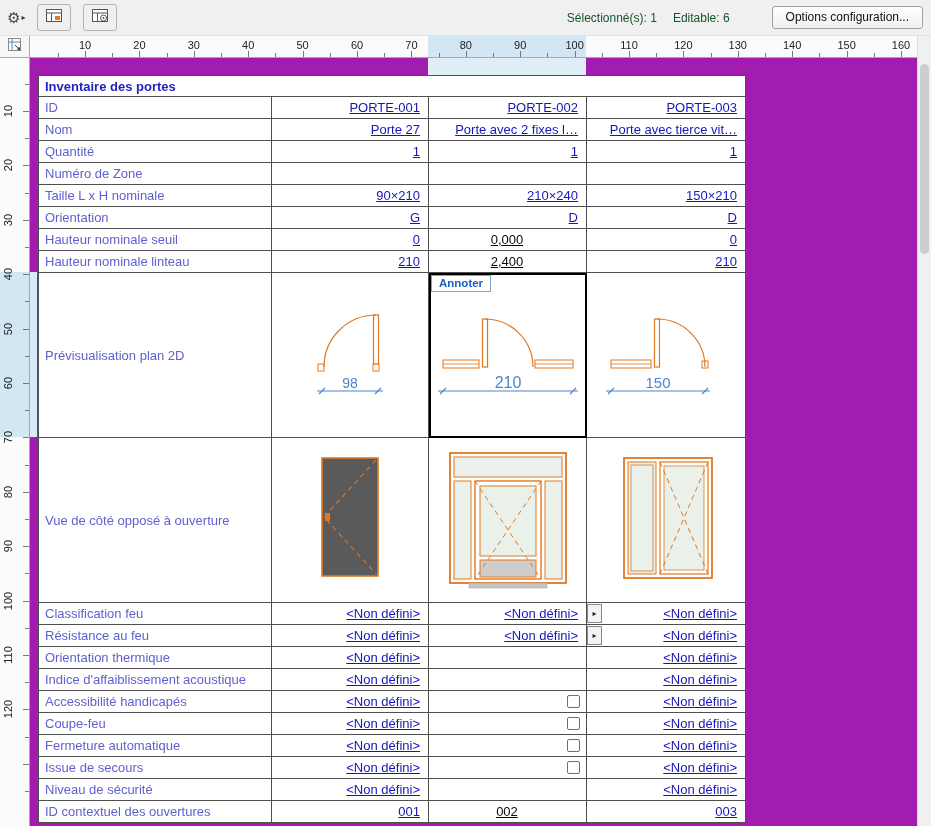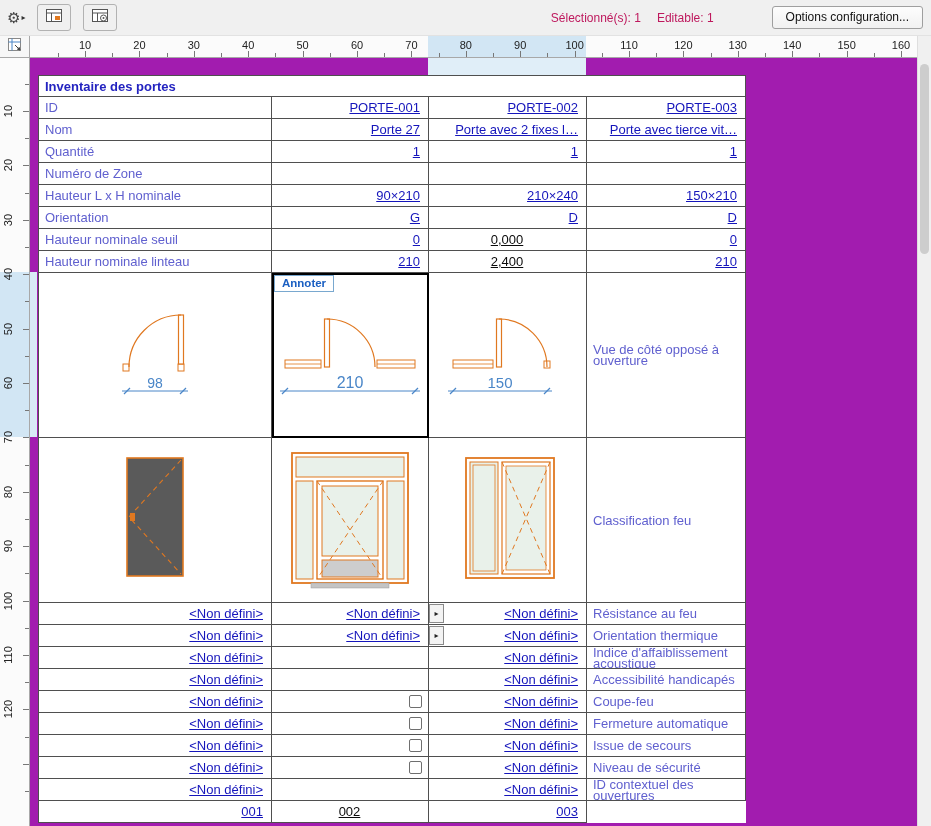--- a/index.html
+++ b/index.html
@@ -8,21 +8,21 @@
   .screen { position:relative; width:931px; height:826px; background:#f0f0f0; overflow:hidden; }
 
   
   .toolbar { position:absolute; left:0; top:0; width:931px; height:36px; background:#f0f0f0;
              display:flex; align-items:center; border-bottom:1px solid #e2e2e2; }
   .tool-gear { margin-left:7px; font-size:15px; color:#454545; display:flex; align-items:center; cursor:default; }
   .tool-gear .fly { font-size:8px; margin-left:1px; color:#333; }
   .icon-btn { width:34px; height:27px; margin-left:12px; background:#f0f0f0; border:1px solid #b2b2b2;
               border-radius:3px; display:flex; align-items:center; justify-content:center; }
   .tb-spacer { flex:1; }
-  .tb-status { font-size:12px; color:#be185d; display:flex; gap:16px; margin-right:58px; }
+  .tb-status { font-size:12px; color:#14532d; display:flex; gap:16px; margin-right:42px; }
   .options-btn { margin-right:8px; font-size:12px; color:#111; padding:3px 13px 4px;
                  background:linear-gradient(#fdfdfd,#f1f1f1); border:1px solid #9f9f9f; border-radius:3px;
                  font-family:inherit; }
 
   
   .corner { position:absolute; left:0; top:36px; width:30px; height:22px; background:#f7f7f7;
             border-right:1px solid #a8a8a8; border-bottom:1px solid #a8a8a8;
             display:flex; align-items:center; justify-content:center; }
   .hruler { position:absolute; left:30px; top:36px; width:887px; height:22px; background:#fbfbfb;
             border-bottom:1px solid #a8a8a8; overflow:hidden; }
@@ -91,21 +91,21 @@
             <line x1="1.5" y1="6" x2="16.5" y2="6" stroke="#555"></line>
             <line x1="6.5" y1="6" x2="6.5" y2="14.5" stroke="#555"></line>
             <circle cx="12.5" cy="11" r="3" fill="none" stroke="#555"></circle>
             <circle cx="12.5" cy="11" r="1" fill="#555"></circle>
           </svg>
       </span>
     </button>
     <div class="tb-spacer"></div>
     <div class="tb-status">
       <span>Sélectionné(s): 1</span>
-      <span>Editable: 1</span>
+      <span>Editable: 6</span>
     </div>
     <button class="options-btn">Options configuration...</button>
   </div>
 
   <div class="corner">
     <span>
       <svg width="18" height="18" viewBox="0 0 18 18">
           <rect x="2.5" y="2.5" width="12" height="12" fill="#fff" stroke="#888"></rect>
           <path d="M 6 2.5 V 14.5 M 2.5 6 H 14.5" stroke="#4a86c8" fill="none"></path>
           <path d="M 9 9 L 14 14 M 14 14 l -3 -1 M 14 14 l -1 -3" stroke="#444" fill="none"></path>
@@ -245,21 +245,21 @@
         <div class="cell rlabel">Numéro de Zone</div>
         <div class="cell value">
           <span></span>
         </div>
         <div class="cell value">
           <span></span>
         </div>
         <div class="cell value">
           <span></span>
         </div>
-        <div class="cell rlabel">Hauteur L x H nominale</div>
+        <div class="cell rlabel">Taille L x H nominale</div>
         <div class="cell value">
           <span>90×210</span>
         </div>
         <div class="cell value">
           <span>210×240</span>
         </div>
         <div class="cell value">
           <span>150×210</span>
         </div>
         <div class="cell rlabel">Orientation</div>
@@ -285,20 +285,21 @@
         <div class="cell rlabel">Hauteur nominale linteau</div>
         <div class="cell value">
           <span>210</span>
         </div>
         <div class="cell value edit">
           <span>2,400</span>
         </div>
         <div class="cell value">
           <span>210</span>
         </div>
+        <div class="cell rlabel">Prévisualisation plan 2D</div>
         <div class="cell drawing">
           <svg width="124" height="104" viewBox="0 0 124 104">
     <rect x="30" y="61" width="6" height="7" fill="#fff" stroke="#e07820"></rect>
     <rect x="85" y="61" width="6" height="7" fill="#fff" stroke="#e07820"></rect>
     <rect x="85.5" y="12" width="5" height="49" fill="#fff" stroke="#e07820" stroke-width="1.2"></rect>
     <path d="M 88 12 A 52 52 0 0 0 36 64" fill="none" stroke="#e07820" stroke-width="1.2"></path>
     <line x1="29" y1="88" x2="95" y2="88" stroke="#4a86c8" stroke-width="1"></line>
             <line x1="31" y1="91" x2="37" y2="85" stroke="#4a86c8" stroke-width="1.2"></line>
             <line x1="87" y1="91" x2="93" y2="85" stroke="#4a86c8" stroke-width="1.2"></line>
             <text x="62" y="85" fill="#4a86c8" font-size="14" text-anchor="middle" font-family="Liberation Sans, sans-serif">98</text>

